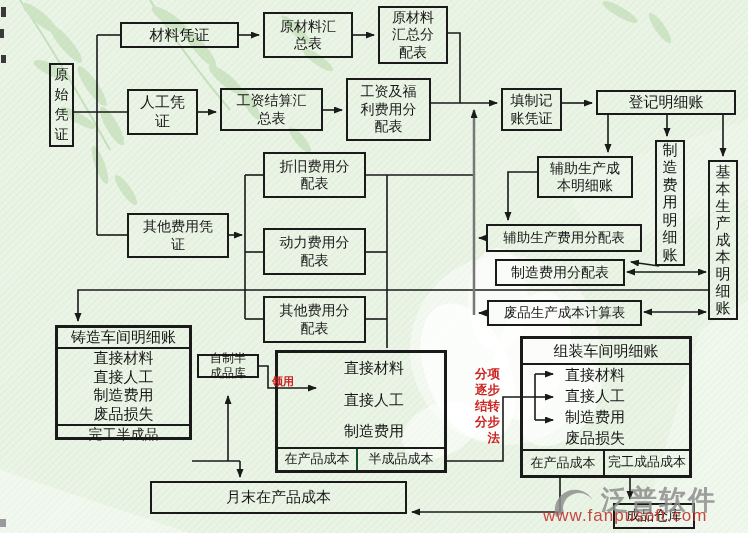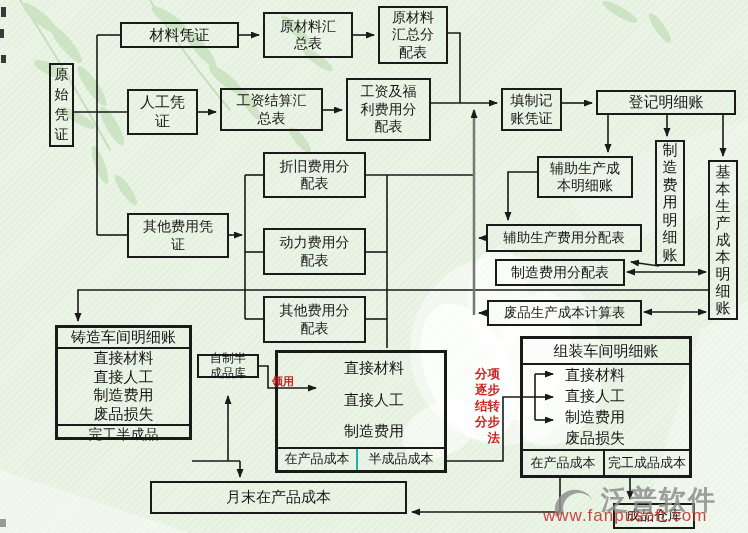--- a/index.html
+++ b/index.html
@@ -151,35 +151,35 @@
 成品库</div>
 
   <div class="box thick ws" style="left:275px;top:350px;width:172px;height:123px;">
     <div class="ws-items" style="padding-left:26px;">
       <div>直接材料</div>
       <div>直接人工</div>
       <div>制造费用</div>
     </div>
     <div class="ws-footer" style="height:21px;">
       <div class="ws-cell" style="width:78px;">在产品成本</div>
-      <div class="ws-cell" style="flex:1;border-left:2px solid #14b8a6;">半成品成本</div>
+      <div class="ws-cell" style="flex:1;border-left:2px solid #14532d;">半成品成本</div>
     </div>
   </div>
 
   <div class="box thick ws" style="left:520px;top:336px;width:172px;height:142px;">
     <div class="ws-title" style="height:24px;">组装车间明细账</div>
     <div class="ws-items" style="padding-left:42px;align-items:flex-start;">
       <div>直接材料</div>
       <div>直接人工</div>
       <div>制造费用</div>
       <div>废品损失</div>
     </div>
     <div class="ws-footer" style="height:24px;">
       <div class="ws-cell" style="width:80px;">在产品成本</div>
-      <div class="ws-cell" style="flex:1;border-left:2px solid #1a1a1a;">完工成品成本</div>
+      <div class="ws-cell" style="flex:1;border-left:2px solid #1a1a1a;font-family:Liberation Mono, monospace;">完工成品成本</div>
     </div>
   </div>
 
   <div class="box" style="left:150px;top:481px;width:257px;height:33px;">月末在产品成本</div>
 
   <div class="box" style="left:613px;top:503px;width:82px;height:26px;font-size:14px;">成品仓库</div>
 
   <div class="note red" style="left:272px;top:374px;font-size:11px;">领用</div>
   <div class="note red" style="left:462px;top:366px;width:38px;font-size:12.5px;line-height:16px;">分项
 逐步

